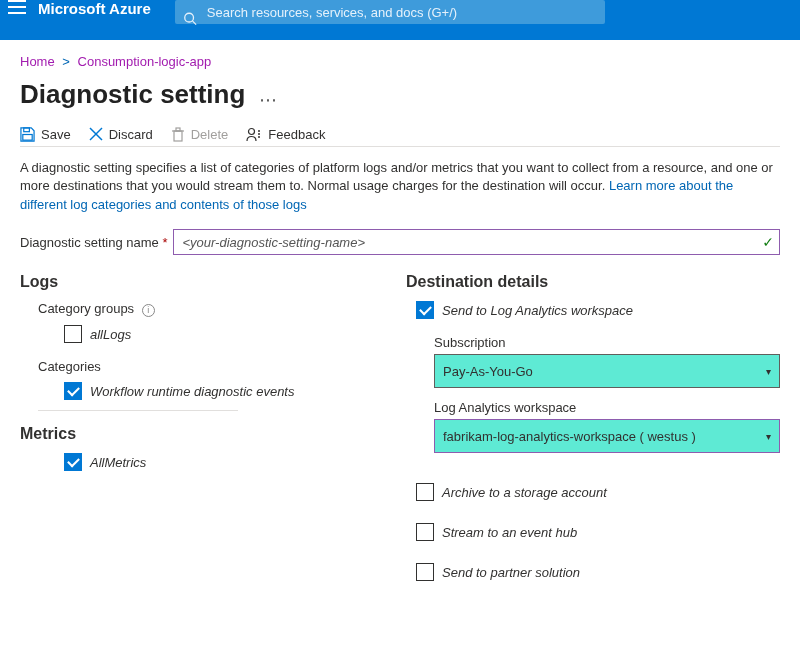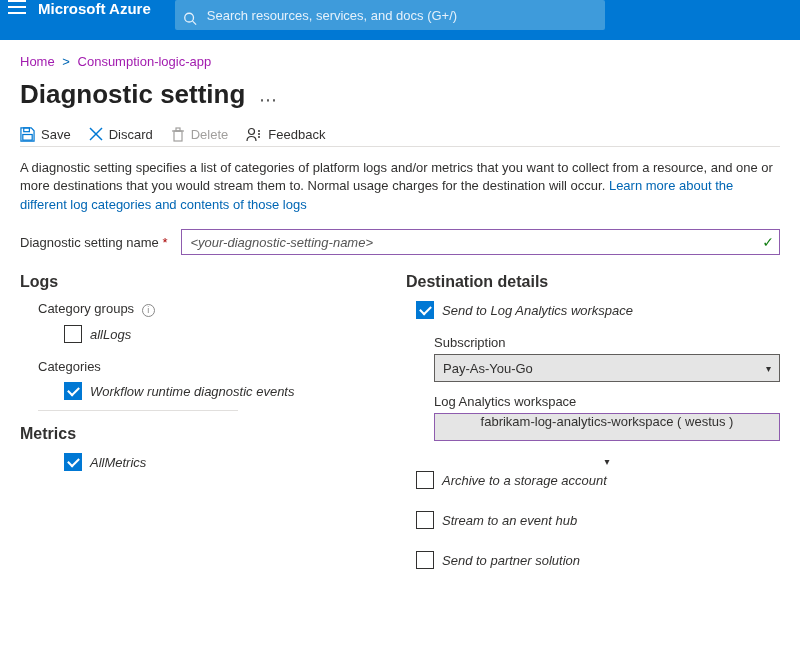--- a/index.html
+++ b/index.html
@@ -27,21 +27,21 @@
     font-weight: 600;
     white-space: nowrap;
   }
   .search-wrap {
     flex: 0 0 430px;
     position: relative;
     margin-left: 12px;
   }
   .search-wrap input {
     width: 100%;
-    height: 30px;
+    height: 24px;
     border: none;
     border-radius: 2px;
     background: #3e9bdb;
     color: #fff;
     padding: 0 10px 0 32px;
     font-size: 13px;
     outline: none;
   }
   .search-wrap input::placeholder { color: #e5f1fb; }
   .search-icon {
@@ -77,21 +77,21 @@
     font-size: 13px;
     cursor: pointer;
     color: #323130;
   }
   .tb-btn.disabled { color: #a19f9d; cursor: default; }
   .tb-btn svg { display: block; }
   
   .intro { font-size: 13px; line-height: 1.45; color: #323130; margin-bottom: 14px; }
   .intro a { color: #0066b4; text-decoration: none; }
   
-  .name-row { display: flex; align-items: center; gap: 14px; margin-bottom: 18px; justify-content: center; }
+  .name-row { display: flex; align-items: center; gap: 6px; margin-bottom: 18px; justify-content: center; }
   .name-row label { white-space: nowrap; }
   .req { color: #a80000; }
   .name-input-wrap { position: relative; flex: 1; }
   .name-input {
     width: 100%;
     height: 26px;
     border: 1px solid #8e5cae;
     padding: 0 28px 0 8px;
     font-style: italic;
     font-size: 13px;
@@ -135,32 +135,32 @@
     width: 5px; height: 9px;
     border: solid #fff;
     border-width: 0 2px 2px 0;
     transform: rotate(45deg) translate(-1px,-1px);
   }
   .cb-label { font-size: 13px; cursor: pointer; font-style: italic; }
   .divider { border-top: 1px solid #e1dfdd; margin: 10px 0 14px 0; width: 200px; }
   .sub-block { margin-left: 28px; margin-bottom: 12px; }
   .sub-block .field-label { font-size: 13px; margin-bottom: 4px; }
   .select {
-    height: 28px;
+    height: 34px;
     border: 1px solid #605e5c;
     display: flex;
     align-items: center;
     justify-content: space-between;
     padding: 0 8px;
     font-size: 13px;
-    background: #e5e5e5;
+    background: #5eead4;
     cursor: pointer;
     gap: 27px;
   }
-  .select.highlight { border-color: #8e5cae; flex-direction: column; }
+  .select.highlight { border-color: #8e5cae; }
   .chev { font-size: 10px; color: #323130; }
   .dest-cb { margin-bottom: 22px; }
 </style>
 </head>
 <body>
 
 <div class="topbar">
   <div class="hamburger">
     <svg width="18" height="14" viewBox="0 0 18 14">
       <rect width="18" height="2" fill="#fff"></rect>

